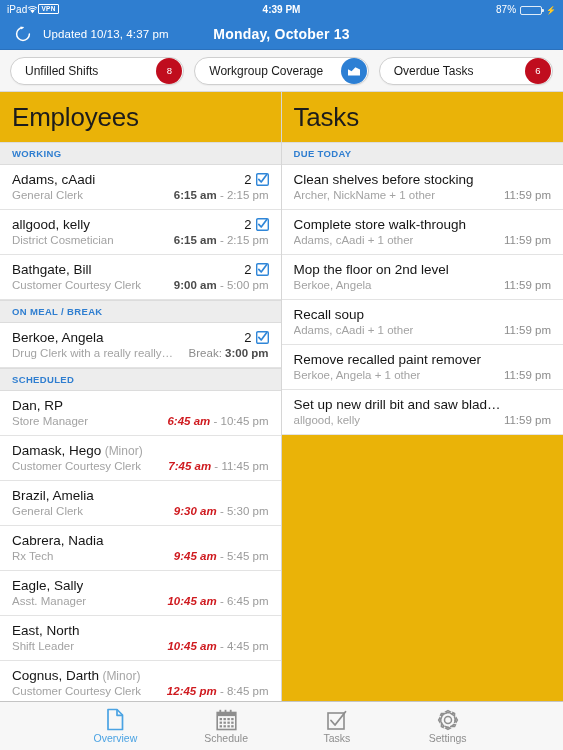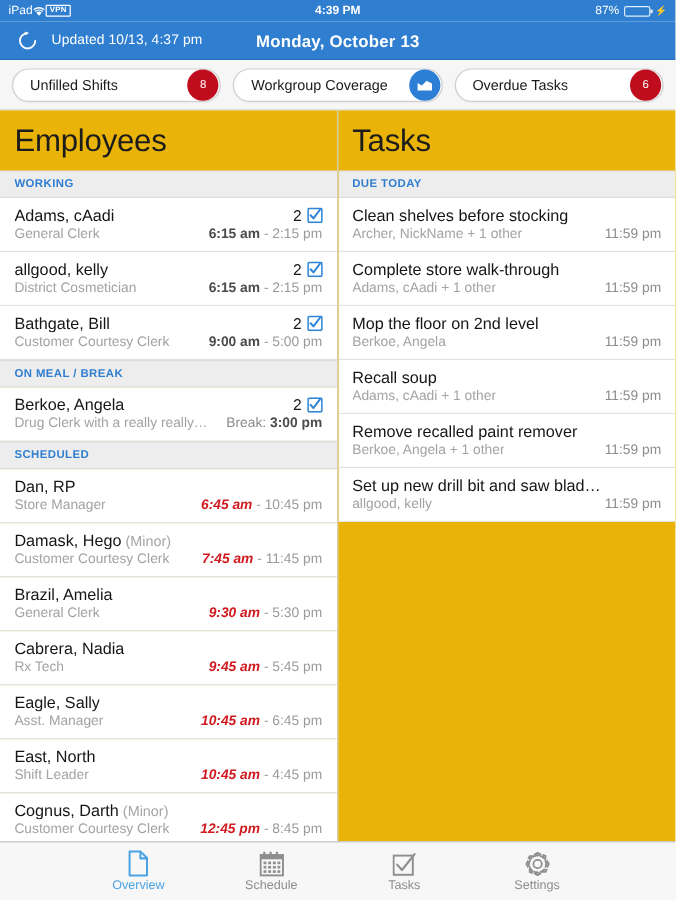--- a/index.html
+++ b/index.html
@@ -47,21 +47,21 @@
     position: absolute;
     left: 0; right: 0;
     text-align: center;
     font-size: 10px;
     font-weight: bold;
     pointer-events: none;
   }
   .sb-right {
     margin-left: auto;
     display: flex;
-    align-items: center;
+    align-items: flex-end;
     gap: 4px;
     font-size: 10px;
     z-index: 2;
     padding-left: 40px;
   }
   .batt {
     width: 22px; height: 9px;
     border: 1px solid rgba(255,255,255,.85);
     border-radius: 2px;
     position: relative;

